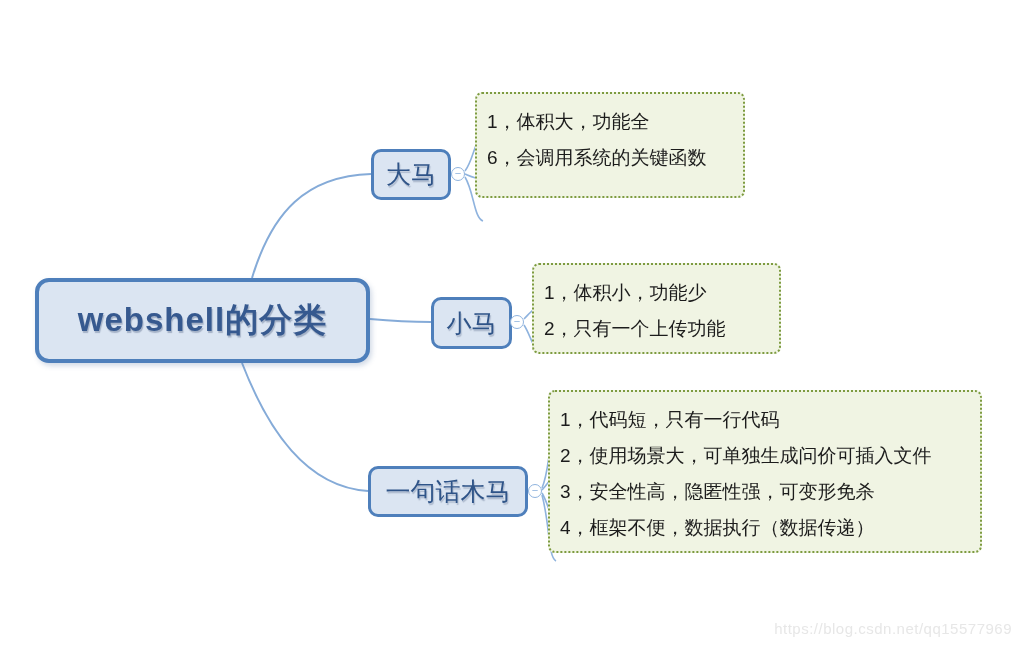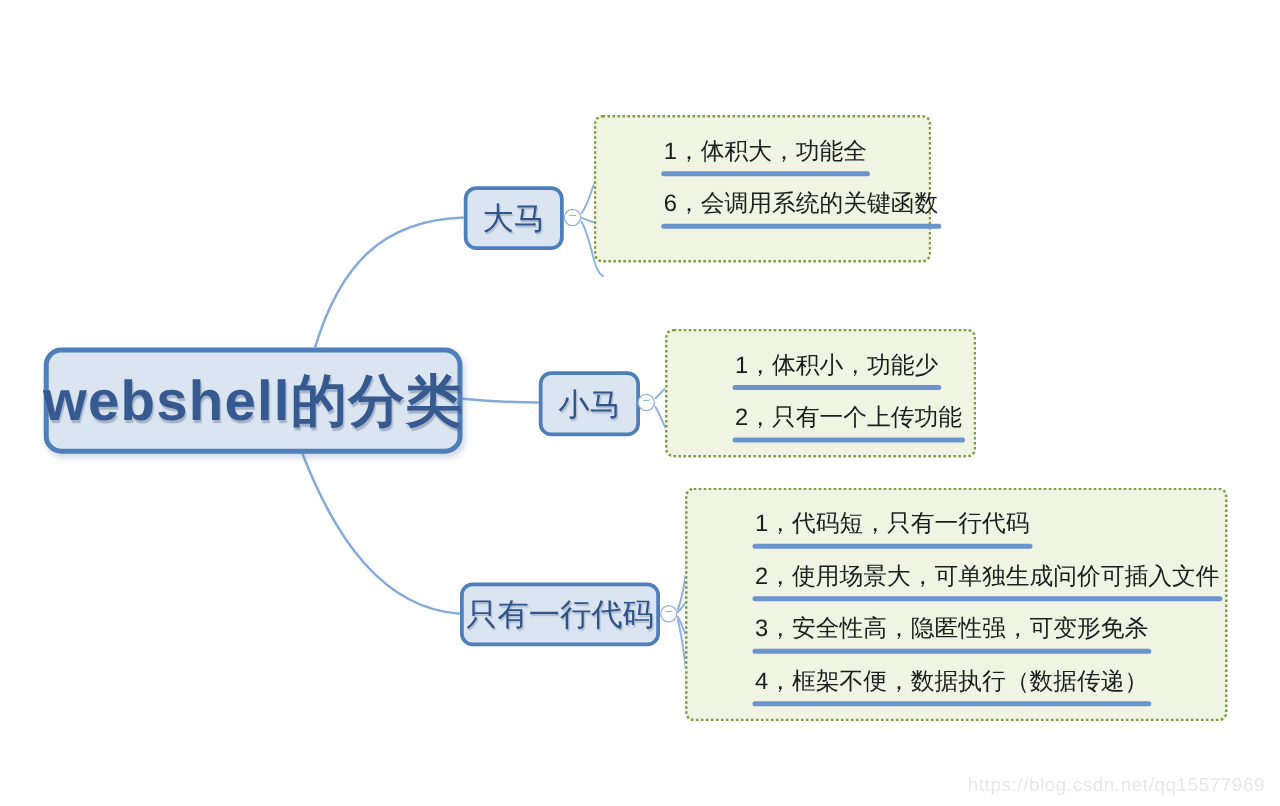--- a/index.html
+++ b/index.html
@@ -30,21 +30,21 @@
     border: 3px solid #4e7fbb;
     border-radius: 10px;
     color: #2f5488;
     white-space: nowrap;
     text-shadow: 1px 1.5px 1px rgba(40,60,100,0.25);
     cursor: default;
   }
   .topic.root {
     left: 35px; top: 278px; width: 335px; height: 85px;
     border-width: 4px; border-radius: 14px;
-    font-size: 45px; font-weight: bold; color: #36598f;
+    font-size: 33px; font-weight: bold; color: #36598f;
     letter-spacing: 1px;
     box-shadow: 2px 3px 5px rgba(80,110,160,0.25);
     text-shadow: 1px 2px 1px rgba(40,60,100,0.3);
   }
   .topic.b1 { left: 371px; top: 149px; width: 80px;  height: 51px; font-size: 25px; }
   .topic.b2 { left: 431px; top: 297px; width: 81px;  height: 52px; font-size: 25px; }
   .topic.b3 { left: 368px; top: 466px; width: 160px; height: 51px; font-size: 25px; }
 
   .toggle {
     position: absolute;
@@ -72,25 +72,24 @@
     border: 2px dotted #7d9b40;
     border-radius: 7px;
     padding: 14px 12px 10px 8px;
   }
   .group.g1 { left: 475px; top: 92px;  width: 270px; }
   .group.g2 { left: 532px; top: 263px; width: 249px; }
   .group.g3 { left: 548px; top: 390px; width: 434px; }
 
   .g-item {
     display: inline-flex;
-    flex-direction: column;
+    flex-direction: row;
     align-self: flex-start;
     padding-right: 30px;
     cursor: default;
-    margin-left: 44px;
   }
   .g-item-text {
     font-size: 19px;
     line-height: 27px;
     color: #1c1c1c;
     white-space: nowrap;
     padding: 0 2px;
   }
   .g-item-line {
     height: 4px;
@@ -128,21 +127,21 @@
     <path class="fan" d="M 542 488 C 550 470 548 439 556 435"></path>
     <path class="fan" d="M 542 490 C 549 483 550 477 556 477"></path>
     <path class="fan" d="M 542 493 C 549 505 550 519 556 519"></path>
     <path class="fan" d="M 542 495 C 550 525 548 557 556 561"></path>
   </svg>
 
   <div class="topic root">webshell的分类</div>
 
   <div class="topic b1">大马</div>
   <div class="topic b2">小马</div>
-  <div class="topic b3">只有一行代码</div>
+  <div class="topic b3">一句话木马</div>
 
   <div class="toggle t1">−</div>
   <div class="toggle t2">−</div>
   <div class="toggle t3">−</div>
 
   <div class="group g1">
     <div class="g-item">
       <span class="g-item-text">1，体积大，功能全</span>
       <span class="g-item-line"></span>
     </div>

